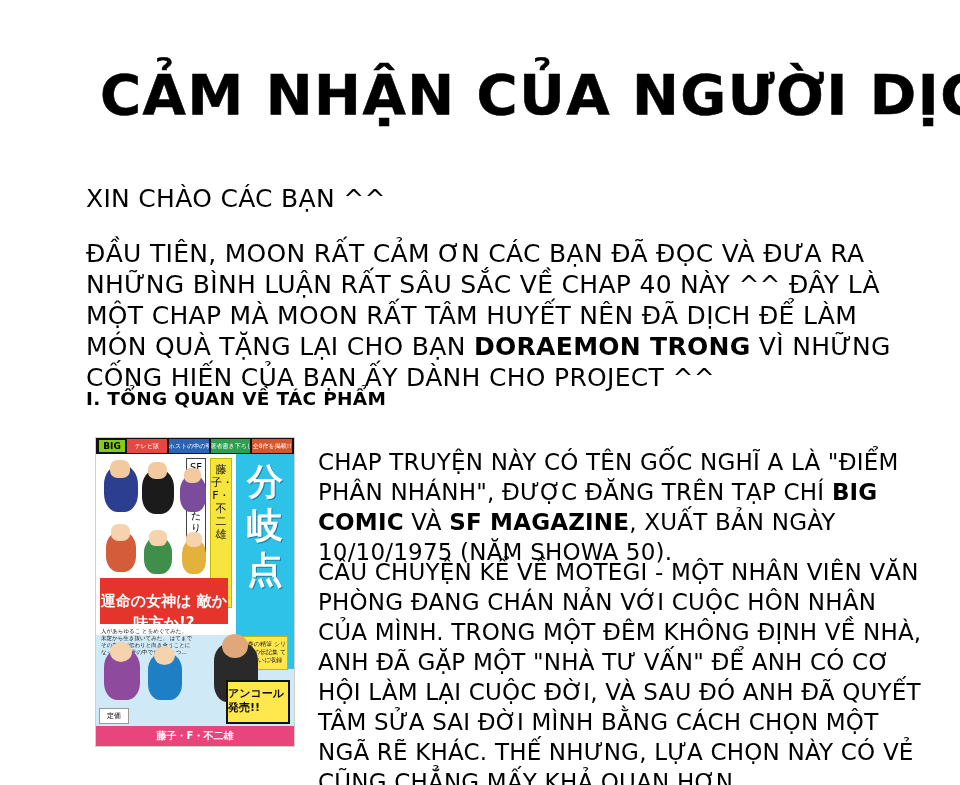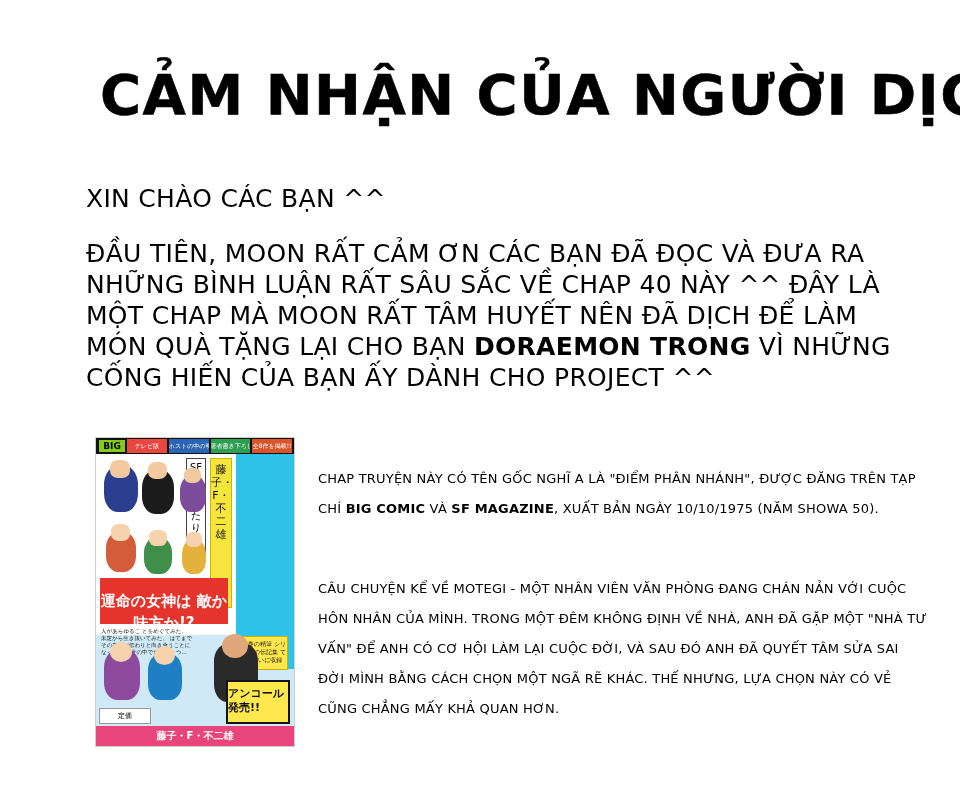--- a/index.html
+++ b/index.html
@@ -54,25 +54,24 @@
     letter-spacing: 0.3px;
     font-family: "DejaVu Sans", sans-serif;
   }
   b, strong { font-weight: bold; }
 
   
   .col-right {
     position: absolute;
     left: 318px;
     width: 610px;
-    font-size: 13px;
+    font-size: 23px;
     line-height: 30px;
     letter-spacing: 0.2px;
     font-family: "DejaVu Sans", sans-serif;
-    margin-top: 17px;
   }
   .para2 { top: 447px; }
   .para3 { top: 557px; }
 
   
   .cover {
     position: absolute;
     left: 95px;
     top: 437px;
     width: 200px;
@@ -257,21 +256,21 @@
     color: #ffffff;
     font-size: 10px;
     line-height: 20px;
     text-align: center;
     font-weight: bold;
     font-family: "DejaVu Sans", sans-serif;
   }
   .cover .pricechip {
     position: absolute;
     left: 3px; bottom: 22px;
-    width: 52px; height: 16px;
+    width: 30px; height: 16px;
     background: #ffffff;
     border: 1px solid #999;
     box-sizing: border-box;
     font-size: 7px;
     line-height: 14px;
     text-align: center;
     font-family: "DejaVu Sans", sans-serif;
   }
 </style>
 </head>
@@ -280,33 +279,35 @@
 <div class="page">
 
   <div class="title">CẢM NHẬN CỦA NGƯỜI DỊCH</div>
 
   <div class="body-text greeting">XIN CHÀO CÁC BẠN ^^</div>
 
   <div class="body-text para1">
     ĐẦU TIÊN, MOON RẤT CẢM ƠN CÁC BẠN ĐÃ ĐỌC VÀ ĐƯA RA NHỮNG BÌNH LUẬN RẤT SÂU SẮC VỀ CHAP 40 NÀY ^^ ĐÂY LÀ MỘT CHAP MÀ MOON RẤT TÂM HUYẾT NÊN ĐÃ DỊCH ĐỂ LÀM MÓN QUÀ TẶNG LẠI CHO BẠN <b>DORAEMON TRONG</b> VÌ NHỮNG CỐNG HIẾN CỦA BẠN ẤY DÀNH CHO PROJECT ^^
   </div>
 
+  <div class="section-heading">I. TỔNG QUAN VỀ TÁC PHẨM</div>
 
   <div class="cover">
     <div class="topbar"></div>
     <div class="bigbadge">BIG</div>
     <div class="topstrip">
       <div class="chip c1">テレビ版</div>
       <div class="chip c2">ホストの中の明日</div>
       <div class="chip c3">著者書き下ろし</div>
       <div class="chip c4">全8作を掲載!!</div>
     </div>
 
     <div class="canvas">
       <div class="cyanband"></div>
+      <div class="kanji">分岐点</div>
       <div class="authorstrip">藤子・F・不二雄</div>
       <div class="sfbox">SF ものがたり</div>
 
       <div class="fig f1"></div>
       <div class="fig f1h"></div>
       <div class="fig f2"></div>
       <div class="fig f2h"></div>
       <div class="fig f3"></div>
       <div class="fig f3h"></div>
       <div class="fig f4"></div>

